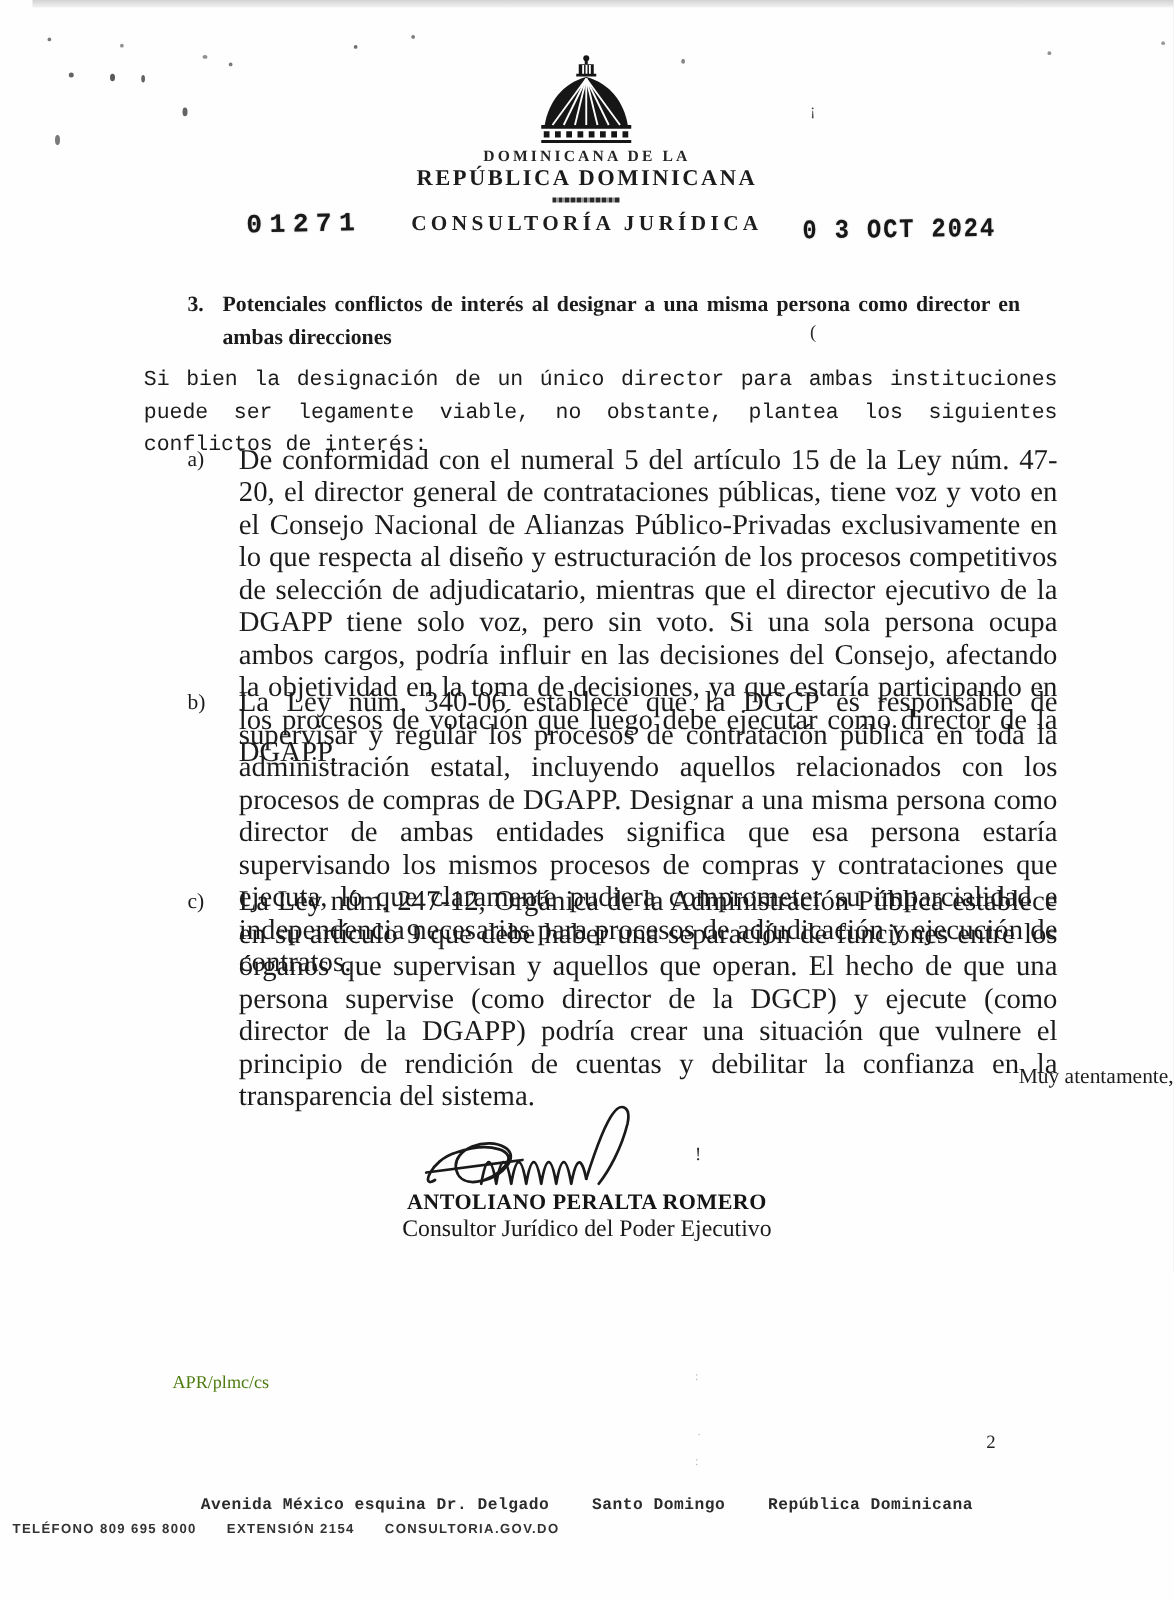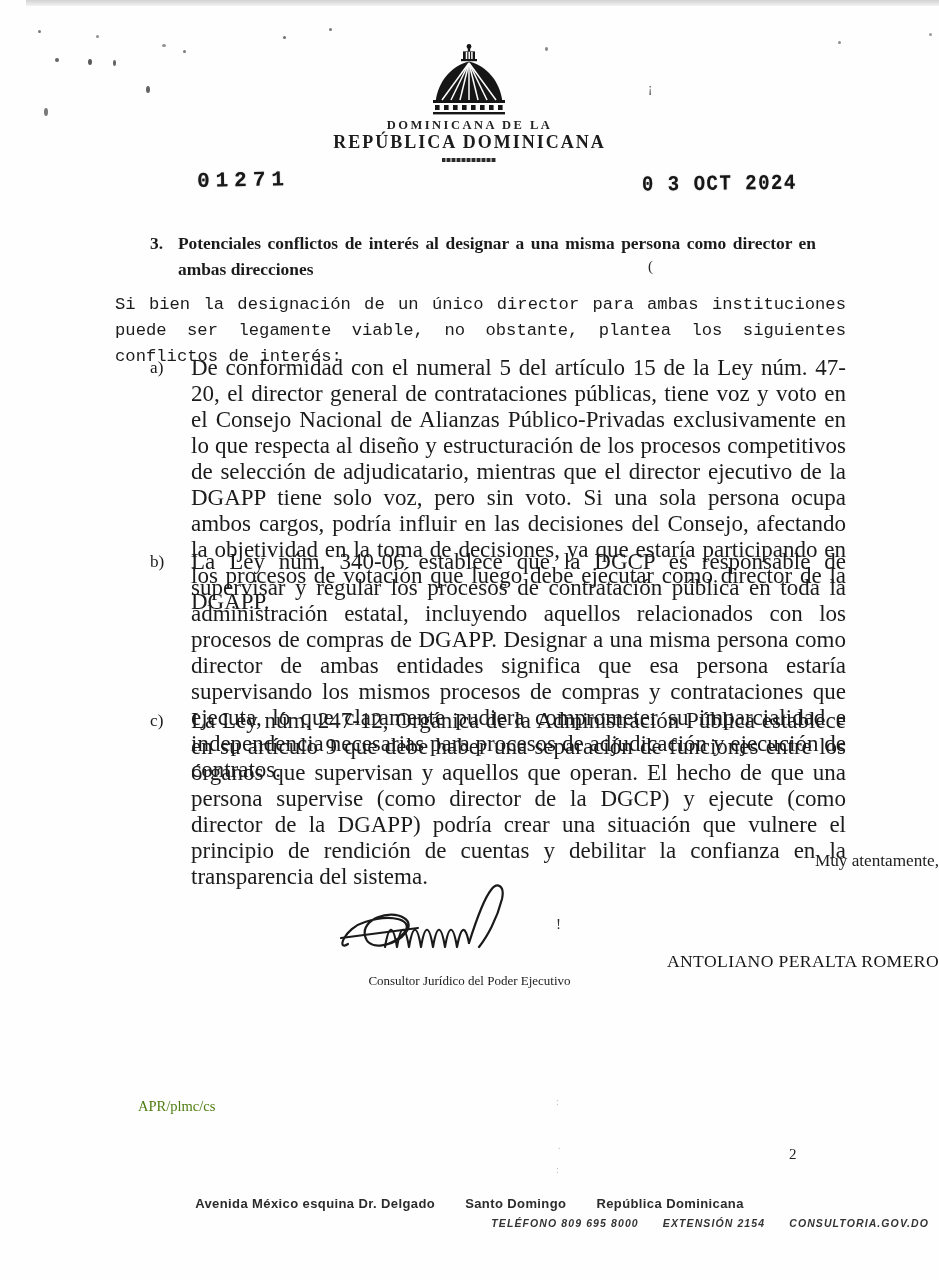--- a/index.html
+++ b/index.html
@@ -63,38 +63,37 @@
   .item-a{left:150px;top:355px;}
   .item-b{left:150px;top:549px;}
   .item-c{left:150px;top:708px;}
   .item-label{width:41px;flex:none;font-size:17.2px;line-height:26px;}
   .item-text{width:655px;font-size:23px;line-height:26px;text-align:justify;}
   
   .closing{position:absolute;top:851px;left:0;width:100%;text-align:right;font-size:17.2px;}
   .signature{position:absolute;left:338px;top:884px;width:262px;height:82px;}
   .exclam-mark{position:absolute;left:556px;top:916px;font-size:15px;color:#2c2c2c;}
   .signer-name{
-    position:absolute;top:951px;left:0;width:100%;text-align:right;
-    font-weight:400;font-size:17.6px;letter-spacing:.4px;color:#151515;
-  }
-  .signer-title{position:absolute;top:973px;left:0;width:100%;text-align:center;font-size:13px;}
+    position:absolute;top:951px;left:0;width:100%;text-align:center;
+    font-weight:700;font-size:17.6px;letter-spacing:.4px;color:#151515;
+  }
+  .signer-title{position:absolute;top:973px;left:0;width:100%;text-align:center;font-size:19px;}
   
   .initials{position:absolute;left:138px;top:1098px;font-size:14.5px;color:#4d7c0f;font-weight:400;}
   .page-number{position:absolute;left:789px;top:1146px;font-size:15px;color:#222;}
   .footer-address{
     position:absolute;top:1196px;left:0;width:100%;text-align:center;
     font-size:13px;font-weight:700;color:#2b2b2b;letter-spacing:.4px;
-    font-family:Liberation Sans, sans-serif;
+    font-family:Liberation Mono, monospace;
   }
   .footer-address span{margin:0 13px;}
   .footer-contact{
-    position:absolute;top:1217px;left:0;width:100%;text-align:right;
+    position:absolute;top:1217px;left:0;width:100%;text-align:left;
     font-size:10.5px;font-weight:700;color:#333;letter-spacing:1.1px;
     font-family:"Liberation Sans",sans-serif;
-    font-style:italic;
   }
   .footer-contact span{margin:0 10px;}
   
   .speck{position:absolute;background:#222;border-radius:50%;}
   .faint{position:absolute;color:#777;font-size:10px;opacity:.5;}
 </style>
 </head>
 <body>
 
 <div class="page">
@@ -144,20 +143,21 @@
       <path d="M46 20 L46 57"></path>
         <path d="M46 20 L55 57"></path>
         <path d="M46 20 L64 57"></path>
       <path d="M46 20 L73 57"></path>
     </g>
   </svg>
 
   <div class="org-line1">DOMINICANA DE LA</div>
   <div class="org-line2">REPÚBLICA DOMINICANA</div>
   <div class="org-divider"></div>
+  <div class="dept">CONSULTORÍA JURÍDICA</div>
 
   <div class="stamp-number">01271</div>
   <div class="stamp-date">0 3 OCT 2024</div>
   <div class="top-tick">¡</div>
 
   <div class="section-heading">
     <div class="section-number">3.</div>
     <div class="section-title">Potenciales conflictos de interés al designar a una misma persona como director en ambas direcciones</div>
   </div>
   <div class="paren-mark">(</div>

